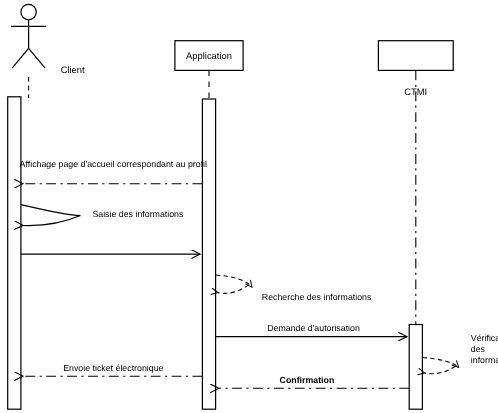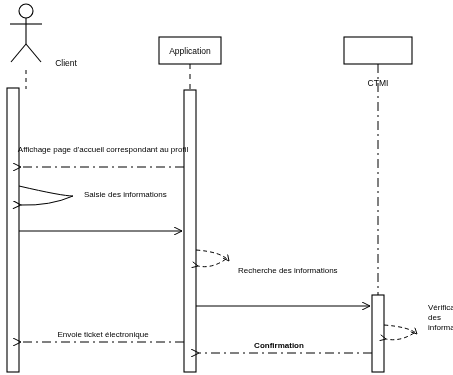--- a/index.html
+++ b/index.html
@@ -122,20 +122,21 @@
 
   <div class="lbl lbl-center participant-name-plain" style="left:378px; top:46px;margin-top:32px;">CTMI</div>
 
   <div class="lbl lbl-center msg-label" style="left:103px; top:145px;">Affichage page d'accueil correspondant au profil</div>
 
   <div class="lbl msg-label" style="left:84px; top:190px;">Saisie des informations</div>
 
 
   <div class="lbl msg-label" style="left:238px; top:255px;margin-top:11px;">Recherche des informations</div>
 
+  <div class="lbl lbl-center msg-label" style="left:285px; top:294px;">Demande d'autorisation</div>
 
   <div class="lbl msg-label multiline" style="left:388px; top:303px;">Vérification
 des informations</div>
 
   <div class="lbl lbl-center msg-label" style="left:103px; top:330px;">Envoie ticket électronique</div>
 
   <div class="lbl lbl-center msg-label" style="left:279px; top:341px;font-weight:bold;">Confirmation</div>
 
 </div>
 

